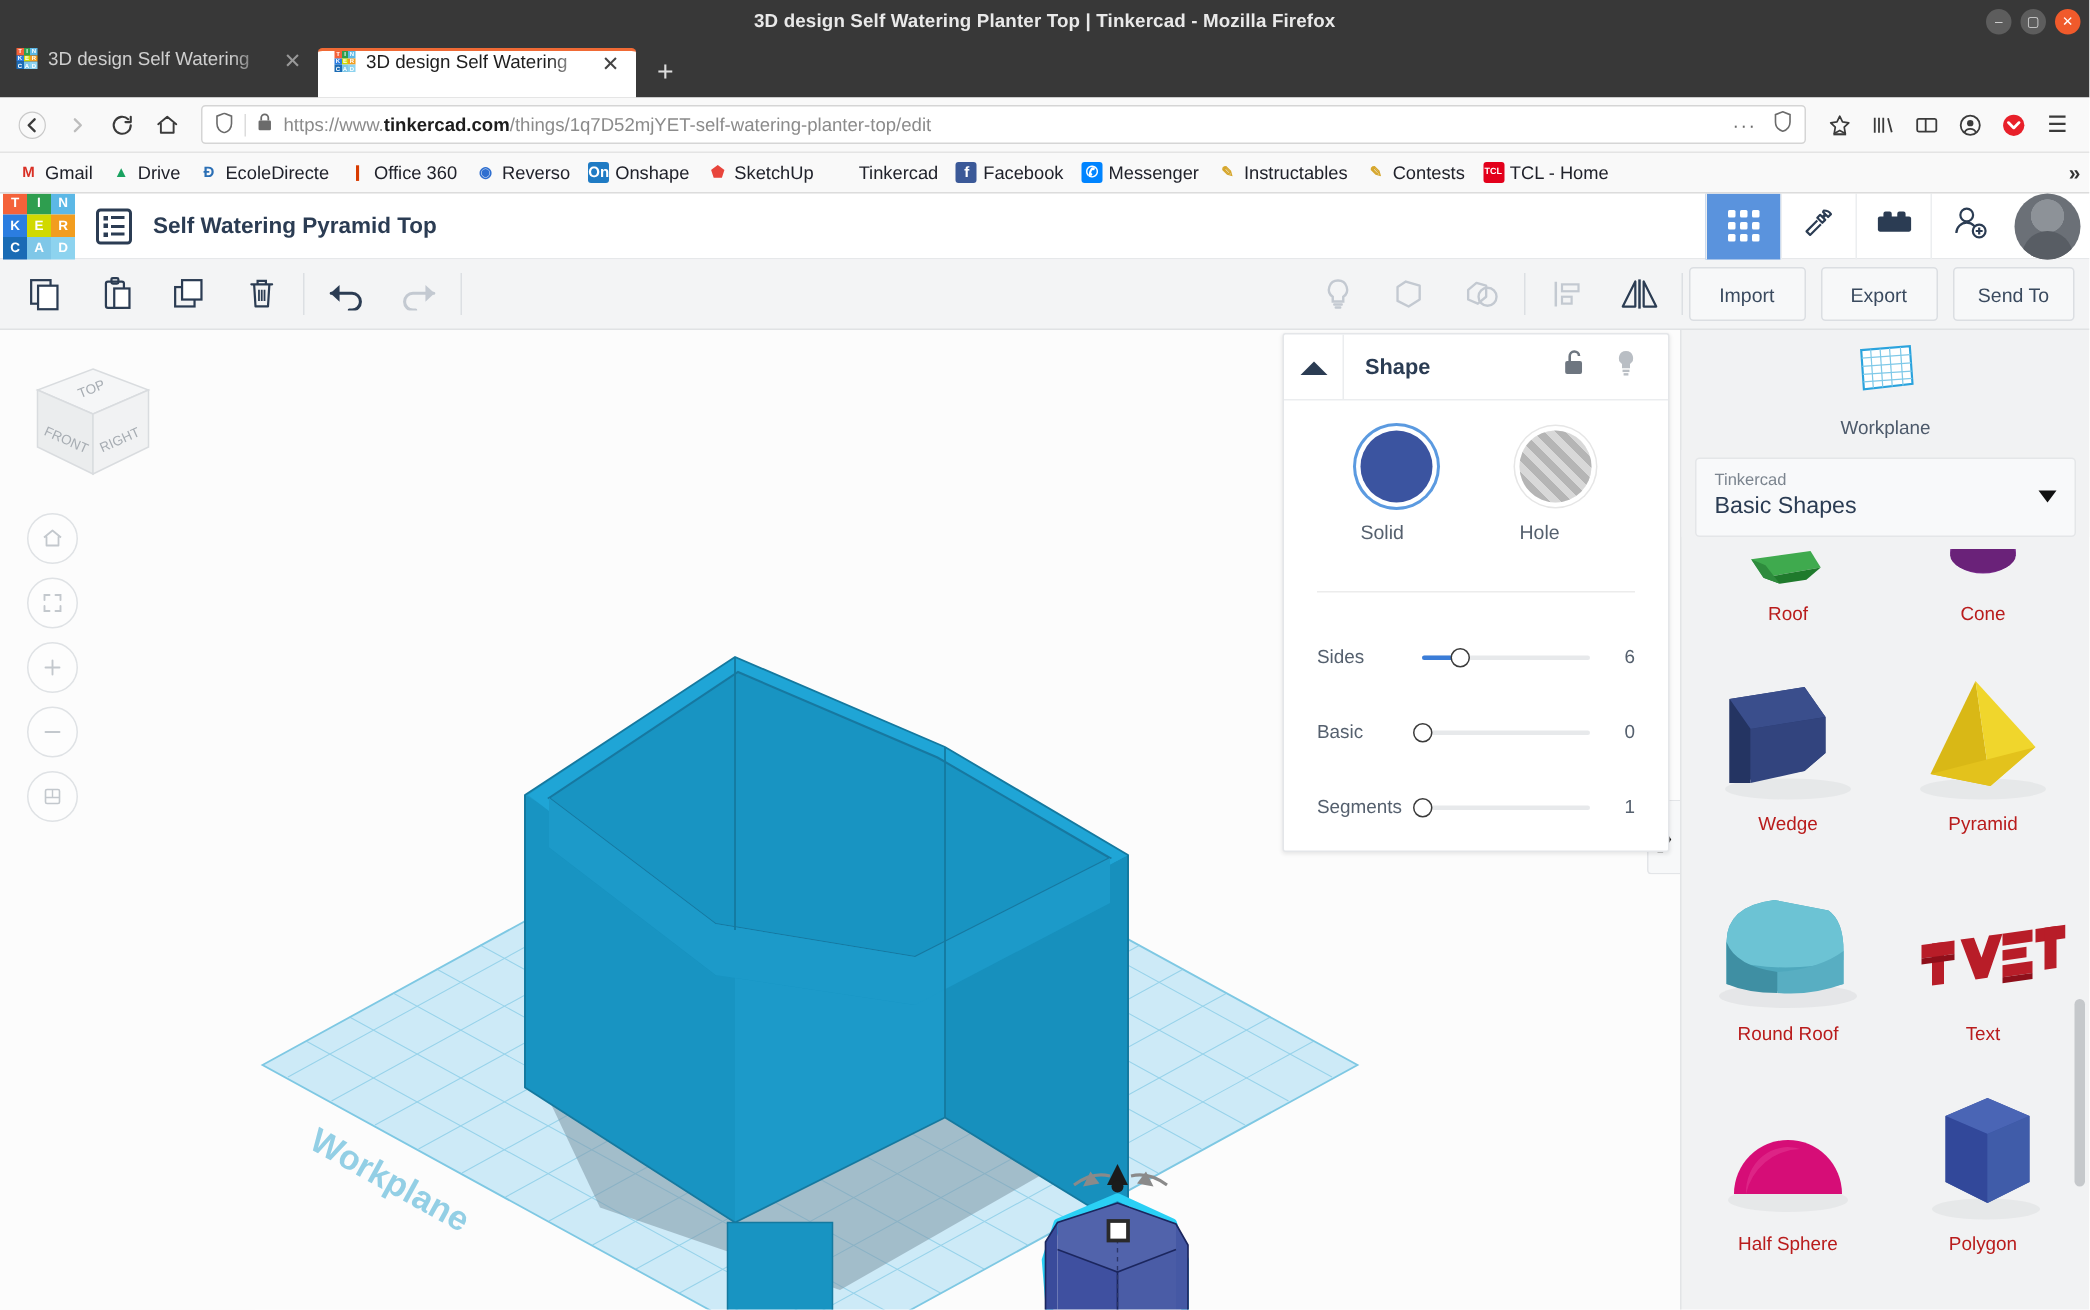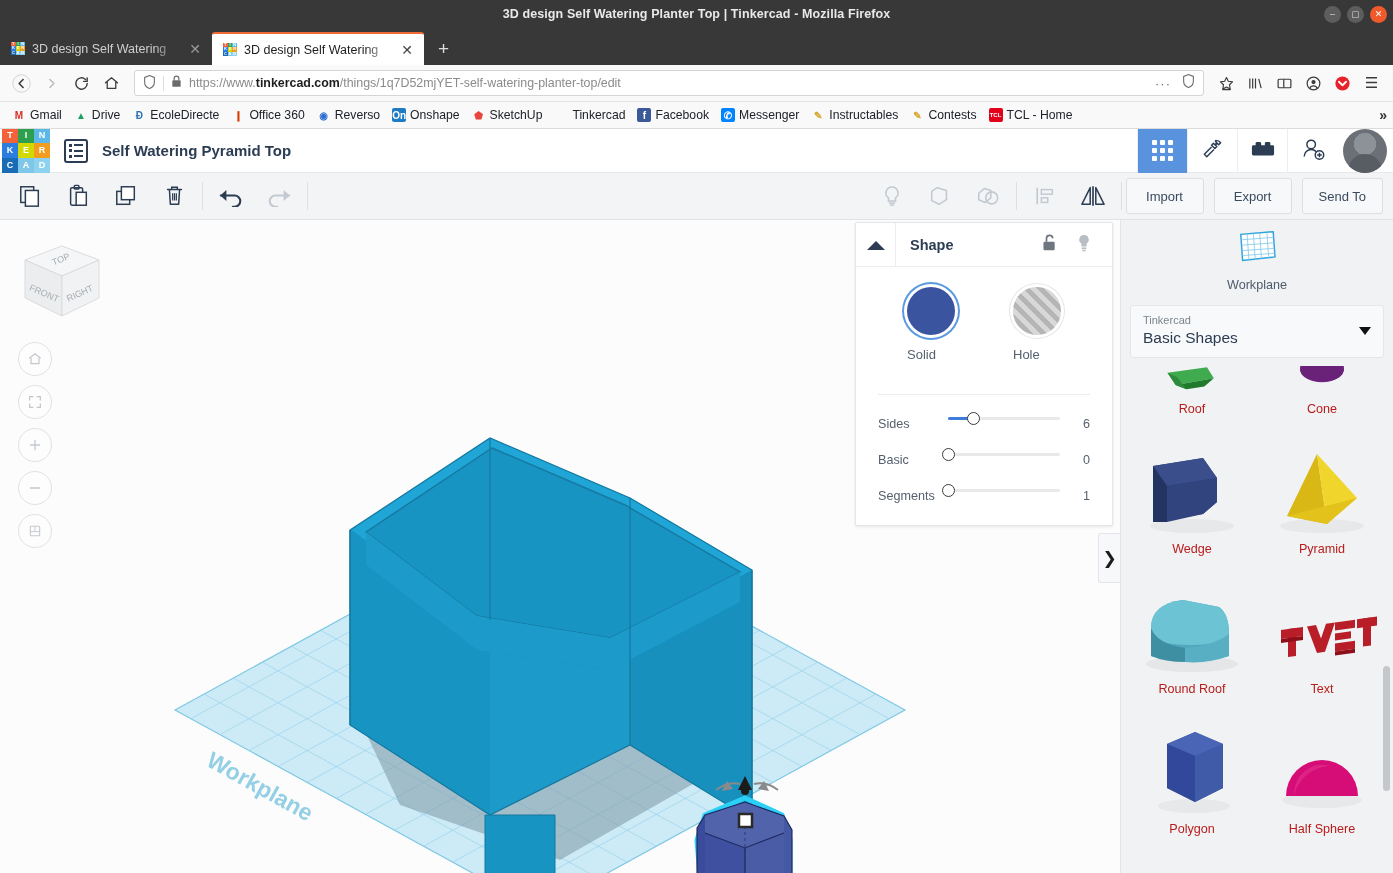--- a/index.html
+++ b/index.html
@@ -10,21 +10,21 @@
   .titlebar { height:28px; background:#383838; display:flex; align-items:center;
     justify-content:center; position:relative; }
   .titlebar .title { color:#e9e9e9; font-size:12.5px; font-weight:bold; letter-spacing:.1px; }
   .wincontrols { position:absolute; right:6px; top:0; height:28px; display:flex;
     align-items:center; gap:6px; }
   .wbtn { width:17px; height:17px; border-radius:50%; background:#5d5d5d; display:flex;
     align-items:center; justify-content:center; color:#ddd; font-size:9px; line-height:1; }
   .wbtn.close { background:#f05a2b; color:#fff; }
 
   .tabbar { height:37px; background:#383838; display:flex; align-items:flex-end; padding-left:0; }
-  .tab { height:33px; display:flex; align-items:center; gap:7px; padding:0 9px 0 11px;
+  .tab { height:33px; display:flex; align-items:flex-start; gap:7px; padding:0 9px 0 11px;
     font-size:12.5px; position:relative; min-width:212px; max-width:212px; }
   .tab .tlabel { flex:1; overflow:hidden; white-space:nowrap;
     -webkit-mask-image:linear-gradient(to right, #000 82%, transparent 100%);
     mask-image:linear-gradient(to right, #000 82%, transparent 100%); }
   .tab.inactive { color:#cfcfcf; }
   .tab.active { background:#fff; color:#1d1d1d; border-top:2px solid #f06a35;
     border-radius:3px 3px 0 0; }
   .tabclose { font-size:14px; color:#999; width:16px; text-align:center; }
   .tab.active .tabclose { color:#444; }
   .newtab { color:#ddd; font-size:19px; padding:0 14px; line-height:1; margin-bottom:7px; }
@@ -126,21 +126,21 @@
   .sp-head-icons { margin-left:auto; display:flex; gap:18px; padding-right:20px; }
   .sp-body { padding:20px 22px 22px; }
   .sp-modes { display:flex; justify-content:space-around; margin-bottom:4px; }
   .mode { display:flex; flex-direction:column; align-items:flex-start; gap:12px; }
   .swatch { width:48px; height:48px; border-radius:50%; }
   .swatch.solid { background:#3b54a0; box-shadow:0 0 0 3px #fff, 0 0 0 5px #5b9ae0; }
   .swatch.hole { background:repeating-linear-gradient(45deg,#b5b5b5 0 5px,#d8d8d8 5px 10px);
     box-shadow:0 0 0 3px #fff, 0 0 0 4px #e6e6e6; }
   .modelabel { font-size:13px; color:#55606e; }
   .sp-divider { height:1px; background:#ececec; margin:32px 0 0; }
-  .sliderrow { display:flex; align-items:flex-start; margin-top:22px; }
+  .sliderrow { display:flex; align-items:center; margin-top:36px; }
   .slabel { width:70px; font-size:12.6px; color:#55606e; }
   .track { flex:1; height:3px; background:#e7e9eb; border-radius:2px; position:relative;
     margin-right:6px; }
   .track .fill { position:absolute; left:0; top:0; height:3px; background:#3b7dd8; border-radius:2px; }
   .knob { position:absolute; top:-5px; width:13px; height:13px; border-radius:50%;
     background:#fff; border:1.6px solid #3b3b3b; }
   .sval { width:24px; text-align:right; font-size:12.6px; color:#55606e; }
 
   
   .sidebar { width:273px; background:#f1f2f3; border-left:1px solid #e2e4e6;
@@ -867,35 +867,35 @@
                 <rect x="68" y="63" width="20" height="4"></rect>
             </g>
           </svg>
           <div class="nm">Text</div>
         </div>
       </div>
 
       <div class="sb-row" style="height:140px">
         <div class="sb-cell">
           <svg width="110" height="92" viewBox="0 0 110 92">
+            <ellipse cx="55" cy="76" rx="40" ry="8" fill="#dfe1e3" opacity=".6"></ellipse>
+            <path d="M19 72 A36 36 0 0 1 91 72 Z" fill="#d60d77"></path>
+            <path d="M27 72 A28 30 0 0 1 63 42 A38 38 0 0 0 27 72 Z" fill="#e6409a" opacity=".45"></path>
+          </svg>
+          <div class="nm">Half Sphere</div>
+        </div>
+        <div class="sb-cell">
+          <svg width="110" height="92" viewBox="0 0 110 92">
             <ellipse cx="57" cy="82" rx="36" ry="7" fill="#dfe1e3" opacity=".6"></ellipse>
             <polygon points="30,20 58,8 86,20 86,64 58,78 30,64" fill="#3b55a4"></polygon>
             <polygon points="30,20 58,8 86,20 58,32" fill="#4a65b5"></polygon>
             <polygon points="30,20 58,32 58,78 30,64" fill="#32489a"></polygon>
             <polygon points="58,32 86,20 86,64 58,78" fill="#405ca9"></polygon>
           </svg>
           <div class="nm">Polygon</div>
         </div>
-        <div class="sb-cell">
-          <svg width="110" height="92" viewBox="0 0 110 92">
-            <ellipse cx="55" cy="76" rx="40" ry="8" fill="#dfe1e3" opacity=".6"></ellipse>
-            <path d="M19 72 A36 36 0 0 1 91 72 Z" fill="#d60d77"></path>
-            <path d="M27 72 A28 30 0 0 1 63 42 A38 38 0 0 0 27 72 Z" fill="#e6409a" opacity=".45"></path>
-          </svg>
-          <div class="nm">Half Sphere</div>
-        </div>
       </div>
 
       <div class="sb-scroll" style="top:300px; height:125px;"></div>
     </div>
 
   </div>
 </div>
 
 </body></html>

